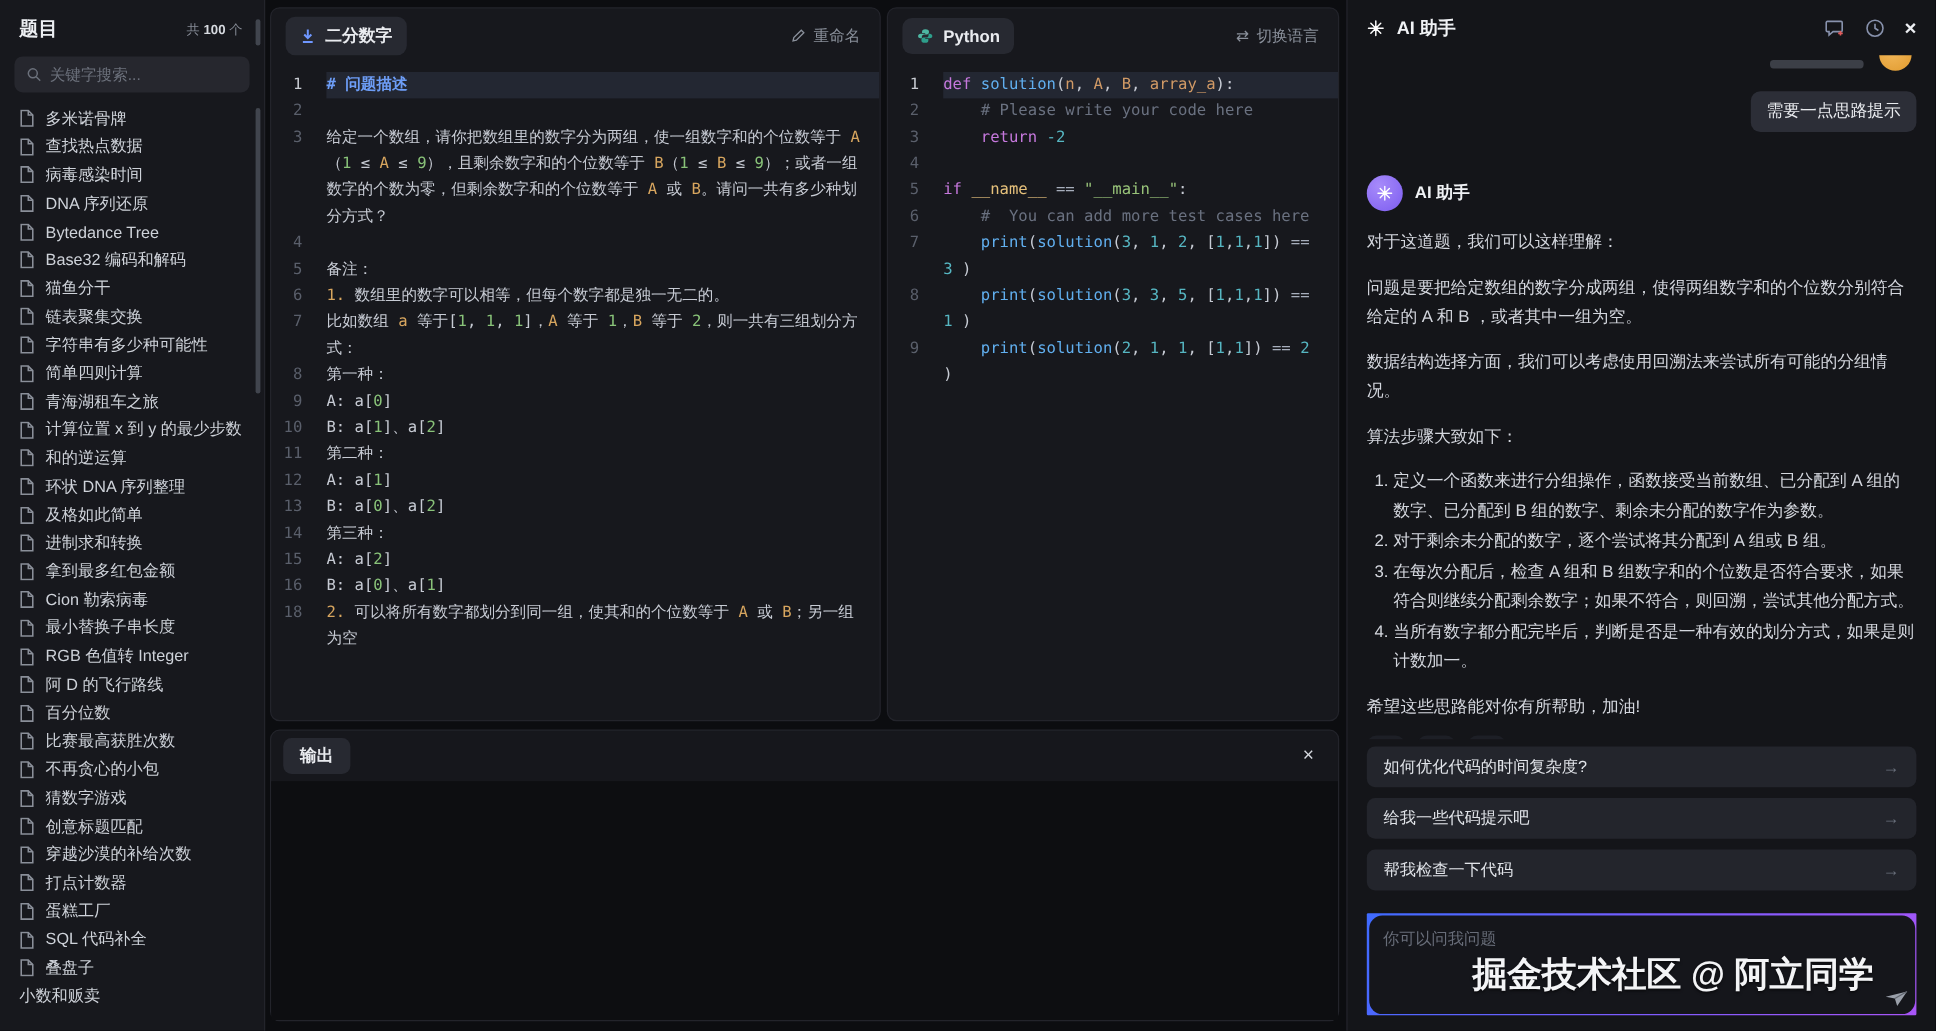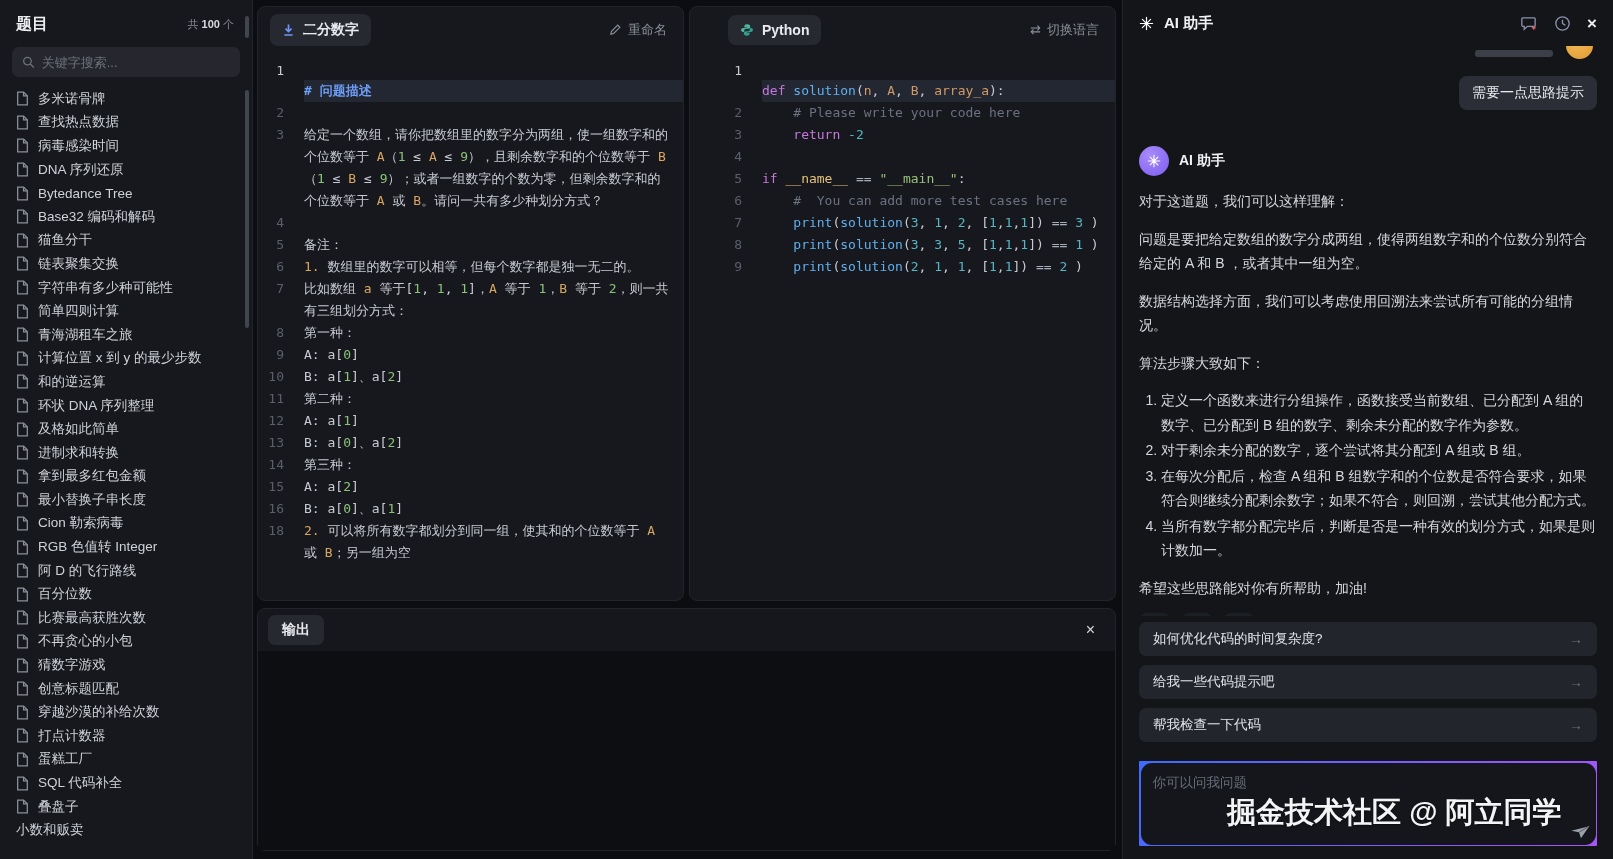--- a/index.html
+++ b/index.html
@@ -1,47 +1,47 @@
 <!DOCTYPE html>
 <html><head>
 <meta charset="utf-8">
 <style>
   * { box-sizing: border-box; margin: 0; padding: 0; }
   html,body { width:1613px; height:859px; overflow:hidden; }
   body { background:#0c0d10; color:#c7cbd4; font-family:"Liberation Sans",sans-serif; }
   .app { display:flex; width:1613px; height:859px; }
 
   
-  .sidebar { width:253px; flex-shrink:0; background:#17181d; border-right:1px solid #23242b; padding-top:12px; position:relative; }
+  .sidebar { width:221px; flex-shrink:0; background:#17181d; border-right:1px solid #23242b; padding-top:12px; position:relative; }
   .sb-head { display:flex; align-items:center; justify-content:space-between; padding:2px 18px 10px 16px; }
   .sb-title { font-weight:bold; font-size:16px; color:#eceef2; }
   .sb-count { font-size:11px; color:#868b96; }
   .sb-count b { color:#d7dae0; font-weight:bold; }
   .search { margin:2px 12px 10px 12px; height:30px; background:#26272e; border-radius:7px; display:flex; align-items:center; padding:0 10px; gap:7px; }
   .search input { background:none; border:none; outline:none; color:#c7cbd4; font-size:13px; width:100%; font-family:inherit; }
   .search input::placeholder { color:#6c717c; }
   .list { overflow:hidden; height:calc(859px - 100px); }
   .item { display:flex; align-items:center; gap:9px; padding:0 16px; height:23.6px; font-size:13.5px; color:#ced2d9; cursor:pointer; white-space:nowrap; }
   .item svg { flex-shrink:0; }
   .sb-thumb { position:absolute; right:3px; width:4px; border-radius:2px; background:#41454e; }
 
   
   .main { flex:1; min-width:0; display:flex; flex-direction:column; padding:6px 6px 8px 4px; gap:7px; }
   .editors { display:flex; gap:5px; height:595px; }
   .panel { background:#17181d; border:1px solid #23242b; border-radius:8px; overflow:hidden; display:flex; flex-direction:column; }
-  .desc { width:427px; flex-shrink:0; }
-  .code { flex:1;padding-left:26px; }
+  .desc { width:509px; flex-shrink:0; }
+  .code { flex:1; }
   .panel-head { height:45px; display:flex; align-items:center; justify-content:space-between; padding:0 16px 0 12px; flex-shrink:0; }
   .tab-pill { display:flex; align-items:center; gap:8px; background:#272931; border-radius:8px; padding:7px 12px; font-size:14px; font-weight:bold; color:#e9ebef; cursor:pointer; }
   .head-action { display:flex; align-items:center; gap:6px; color:#8a909b; font-size:13px; cursor:pointer; }
   .editor { flex:1; overflow:hidden; font-family:"DejaVu Sans Mono","Liberation Mono",monospace; font-size:13px; line-height:22px; padding-top:8px; }
   .line { display:flex; min-height:22px; }
   .ln { width:46px; text-align:right; padding-right:20px; color:#5a5f6b; flex-shrink:0; user-select:none; }
   .lc { flex:1; white-space:pre-wrap; word-break:break-all; padding-right:14px; color:#c7cbd4; }
-  .line.hl .lc { background:#232732;margin-top:20px; }
+  .line.hl .lc { background:#232732; }
   .line.hl .ln { color:#c9ccd3; }
   .sg-h { color:#6d9df6; font-weight:bold; }
   .sg-kw { color:#d8a65f; }
   .sg-num { color:#89c379; }
   .sg-kd { color:#c678dd; }
   .sg-fn { color:#61afef; }
   .sg-prm { color:#d19a66; }
   .sg-prm2 { color:#e5c07b; }
   .sg-cm { color:#6a7180; }
   .sg-str { color:#98c379; }
@@ -219,28 +219,28 @@
             <path d="M1.5 1h5.5l3.5 3.5V13h-9z" fill="none" stroke="#8a8f99" stroke-width="1.2"></path>
             <path d="M7 1v3.5h3.5" fill="none" stroke="#8a8f99" stroke-width="1.2"></path>
           </svg>
           <span>拿到最多红包金额</span>
         </div>
         <div class="item">
           <svg width="13" height="15" viewBox="0 0 12 14">
             <path d="M1.5 1h5.5l3.5 3.5V13h-9z" fill="none" stroke="#8a8f99" stroke-width="1.2"></path>
             <path d="M7 1v3.5h3.5" fill="none" stroke="#8a8f99" stroke-width="1.2"></path>
           </svg>
+          <span>Cion 勒索病毒</span>
+        </div>
+        <div class="item">
+          <svg width="13" height="15" viewBox="0 0 12 14">
+            <path d="M1.5 1h5.5l3.5 3.5V13h-9z" fill="none" stroke="#8a8f99" stroke-width="1.2"></path>
+            <path d="M7 1v3.5h3.5" fill="none" stroke="#8a8f99" stroke-width="1.2"></path>
+          </svg>
           <span>最小替换子串长度</span>
-        </div>
-        <div class="item">
-          <svg width="13" height="15" viewBox="0 0 12 14">
-            <path d="M1.5 1h5.5l3.5 3.5V13h-9z" fill="none" stroke="#8a8f99" stroke-width="1.2"></path>
-            <path d="M7 1v3.5h3.5" fill="none" stroke="#8a8f99" stroke-width="1.2"></path>
-          </svg>
-          <span>Cion 勒索病毒</span>
         </div>
         <div class="item">
           <svg width="13" height="15" viewBox="0 0 12 14">
             <path d="M1.5 1h5.5l3.5 3.5V13h-9z" fill="none" stroke="#8a8f99" stroke-width="1.2"></path>
             <path d="M7 1v3.5h3.5" fill="none" stroke="#8a8f99" stroke-width="1.2"></path>
           </svg>
           <span>RGB 色值转 Integer</span>
         </div>
         <div class="item">
           <svg width="13" height="15" viewBox="0 0 12 14">

